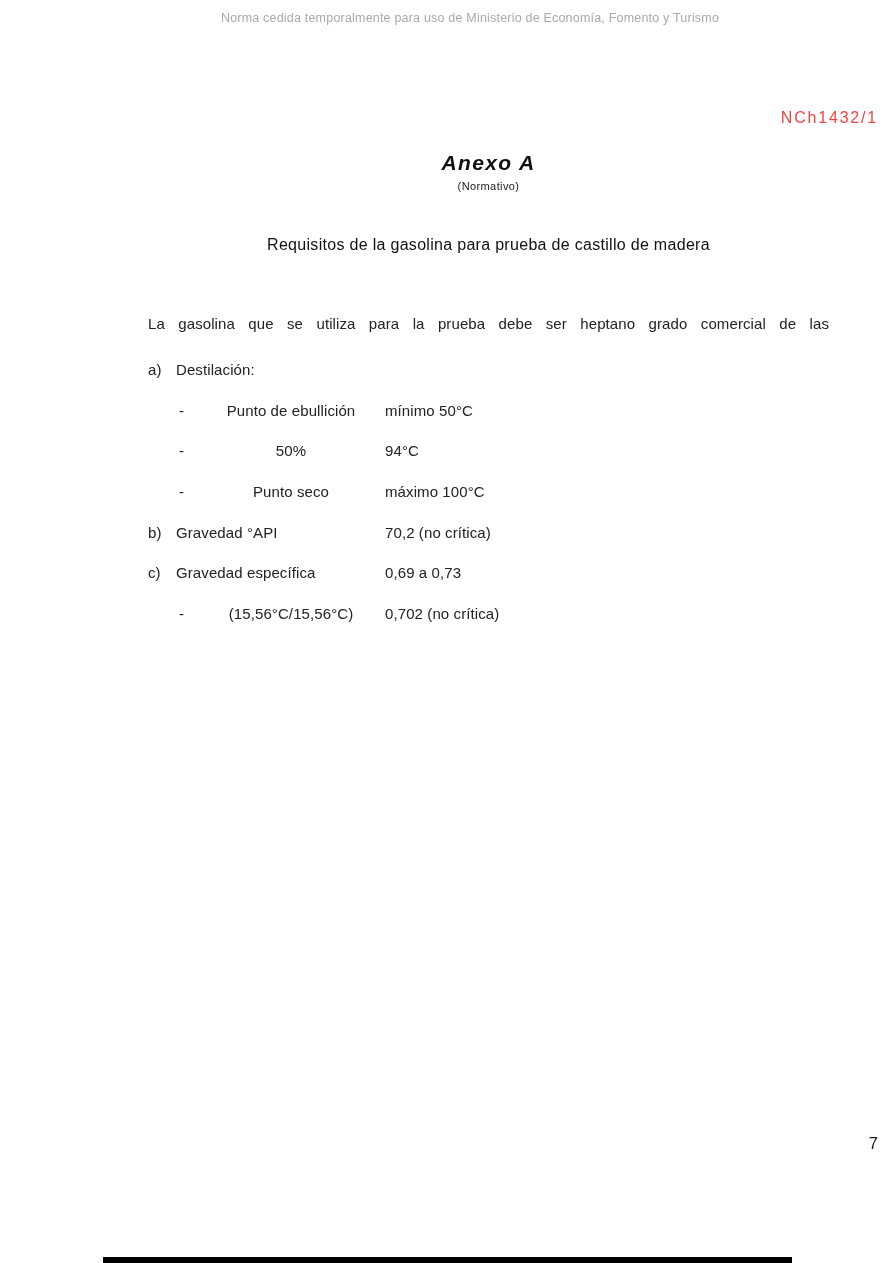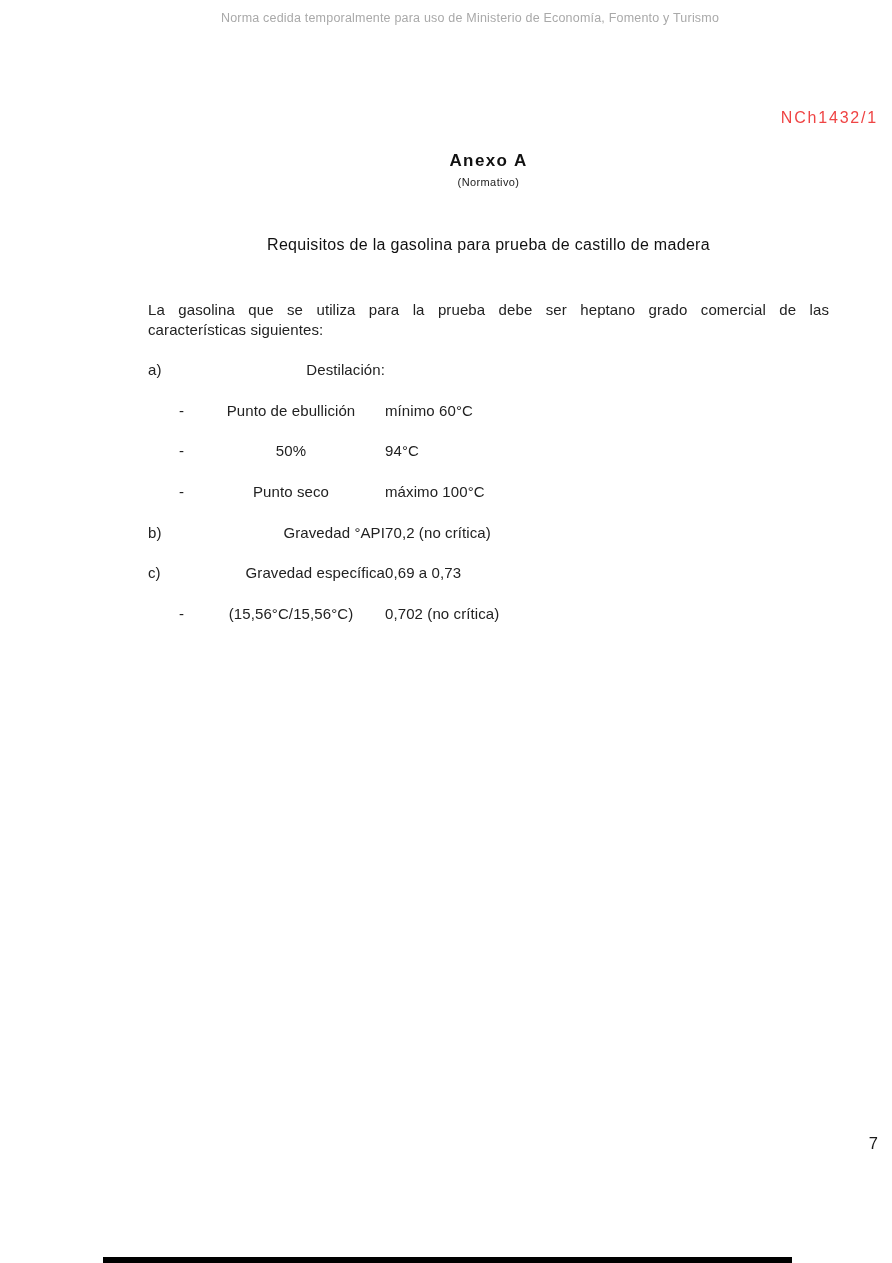--- a/index.html
+++ b/index.html
@@ -27,24 +27,25 @@
     font-size: 16px;
     letter-spacing: 1.8px;
     color: #ef4444;
   }
   .annex {
     position: absolute;
     top: 151px; left: 148px; width: 681px;
     text-align: center;
   }
   .annex-title {
-    font-size: 17px;
+    font-size: 21px;
     font-weight: bold;
     letter-spacing: 1.4px;
     color: #111111;
+    font-style: italic;
   }
   .annex-subtitle {
     margin-top: 5px;
     font-size: 11px;
     letter-spacing: 0.4px;
     color: #222222;
   }
   .section-title {
     position: absolute;
     top: 236px; left: 148px; width: 681px;
@@ -55,39 +56,39 @@
     color: #111111;
   }
   .intro {
     position: absolute;
     top: 300px; left: 148px; width: 681px;
     font-size: 15px;
     line-height: 20px;
     letter-spacing: 0.1px;
     color: #222222;
   }
-  .intro-line1 { text-align: justify; text-align-last: justify; }
+  .intro-line1 { text-align: justify; text-align-last: justify; margin-top: 14px; }
   .spec-list {
     position: absolute;
     top: 362px; left: 148px; width: 681px;
     font-size: 15px;
     letter-spacing: 0.1px;
     color: #222222;
   }
   .row {
     display: flex;
     height: 16px;
     line-height: 16px;
     margin-bottom: 24.7px;
     white-space: nowrap;
   }
   .col-marker { display: inline-block; width: 28px; flex: 0 0 28px; }
   .col-indent { display: inline-block; width: 31px; flex: 0 0 31px; }
   .col-dash   { display: inline-block; width: 18px; flex: 0 0 18px; }
-  .row.main .col-label { display: inline-block; width: 209px; flex: 0 0 209px; text-align: right; }
+  .row.main .col-label { display: inline-block; width: 209px; flex: 0 0 209px; }
   .row.sub  .col-label { display: inline-block; width: 188px; flex: 0 0 188px; text-align: center; }
   .col-value { display: inline-block; }
   .page-number {
     position: absolute;
     top: 1134px; right: 62px;
     font-size: 16.5px;
     color: #1a1a1a;
   }
   .edge-bar {
     position: absolute;
@@ -107,36 +108,35 @@
 
   <div class="annex">
     <div class="annex-title">Anexo A</div>
     <div class="annex-subtitle">(Normativo)</div>
   </div>
 
   <div class="section-title">Requisitos de la gasolina para prueba de castillo de madera</div>
 
   <div class="intro">
     <div class="intro-line1">La gasolina que se utiliza para la prueba debe ser heptano grado comercial de las</div>
-    <div class="intro-line2">características siguientes:</div>
   </div>
 
   <div class="spec-list">
 
     <div class="row main">
       <span class="col-marker">a)</span>
       <span class="col-label">Destilación:</span>
       <span class="col-value"></span>
     </div>
 
     <div class="row sub">
       <span class="col-indent"></span>
       <span class="col-dash">-</span>
       <span class="col-label">Punto de ebullición</span>
-      <span class="col-value">mínimo 60°C</span>
+      <span class="col-value">mínimo 50°C</span>
     </div>
 
     <div class="row sub">
       <span class="col-indent"></span>
       <span class="col-dash">-</span>
       <span class="col-label">50%</span>
       <span class="col-value">94°C</span>
     </div>
 
     <div class="row sub">

